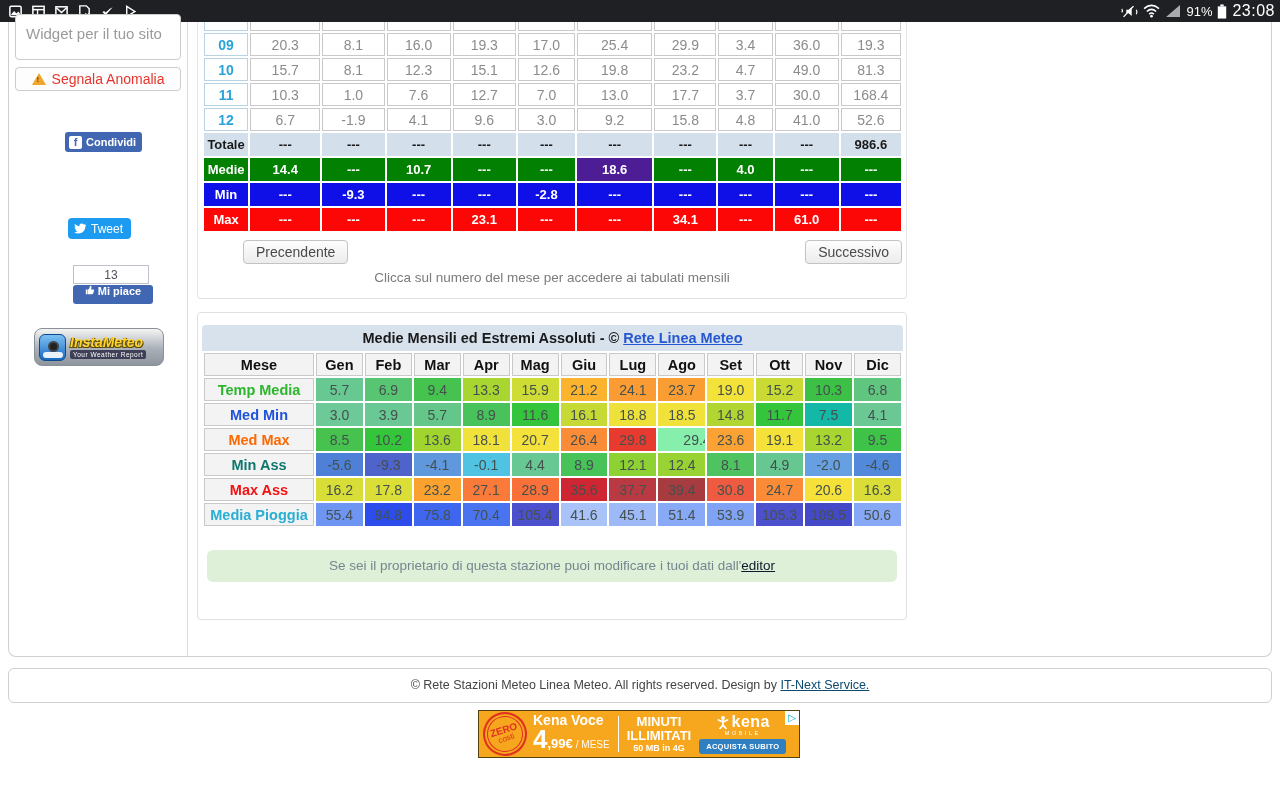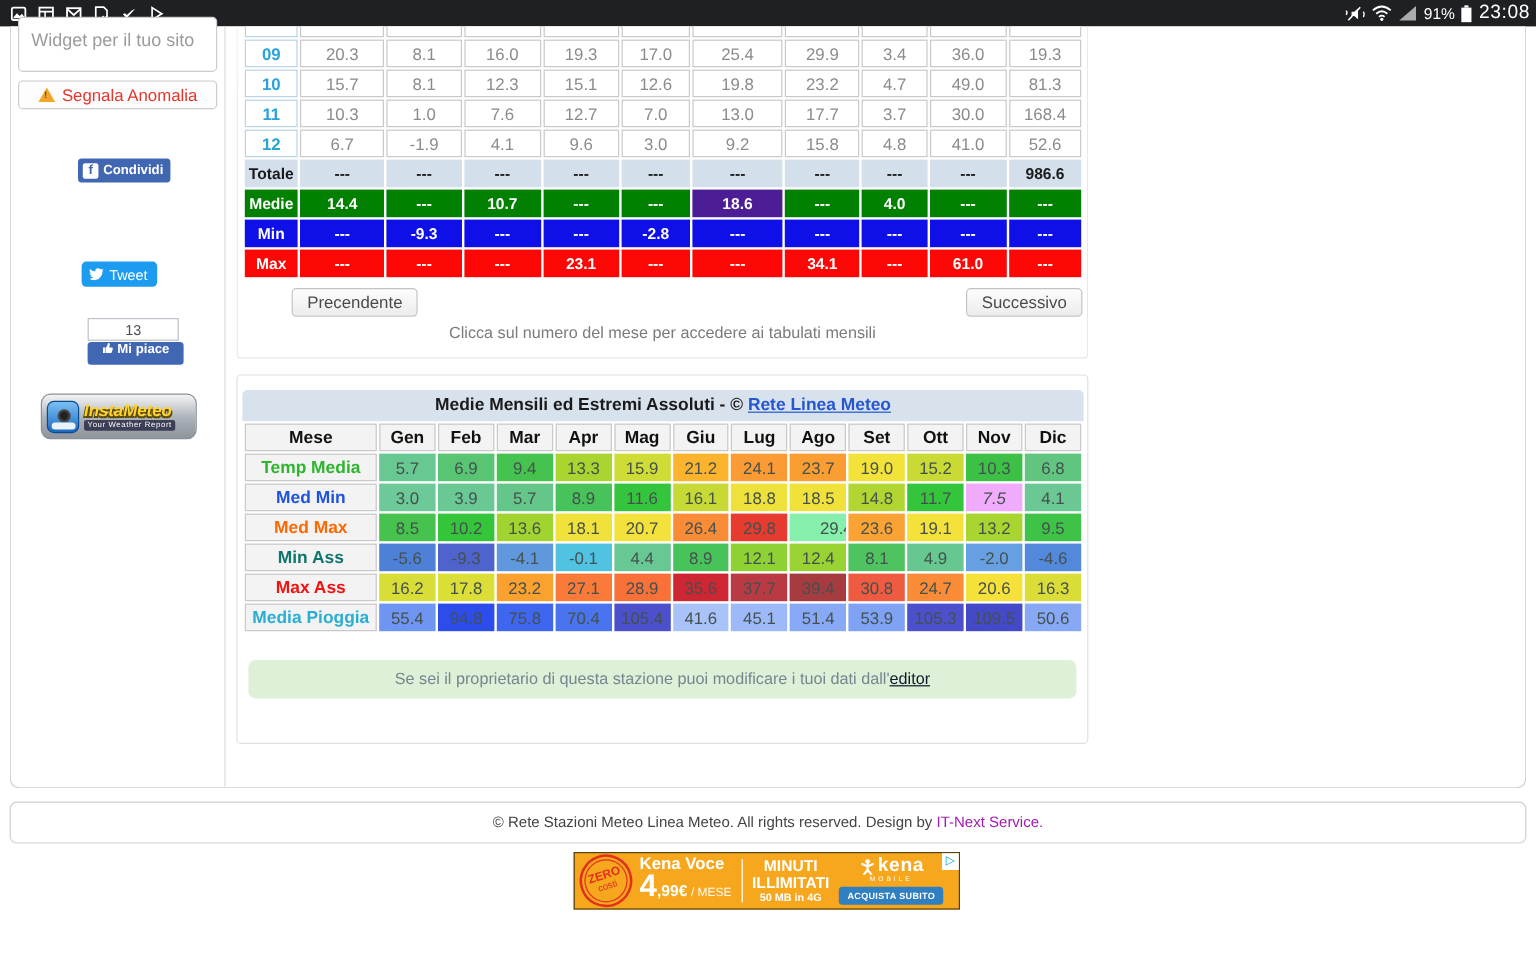--- a/index.html
+++ b/index.html
@@ -64,21 +64,21 @@
   .t2 td, .t2 th { height:23px; text-align:center; font-size:14px; overflow:hidden; }
   .t2 th { background:#f3f3f3; border:1px solid #c9c9c9; color:#111; font-size:14.5px; }
   .t2 td.rowlabel { background:#f3f3f3; border:1px solid #c9c9c9; font-weight:bold; font-size:14.5px; }
   .t2 td.cval { color:#44504e; }
 
   .notice { margin:22px 5px 0 5px; height:32px; background:#def0d7; border-radius:6px; text-align:center; line-height:32px; font-size:13.5px; color:#74878f; }
   .notice a { color:#0f172a; text-decoration:underline; cursor:pointer; }
 
   
   .footercard { position:absolute; left:8px; top:668px; width:1264px; height:35px; background:#fff; border:1px solid #cfcfcf; border-radius:6px; text-align:center; line-height:33px; font-size:12.5px; color:#444; }
-  .footercard a { color:#a21caf; cursor:pointer; }
+  .footercard a { color:#0c4a6e; text-decoration:underline; cursor:pointer; }
 
   
   .ad { position:absolute; left:478px; top:710px; width:322px; height:48px; background:#f7a71d; border:1px solid #55430f; display:flex; align-items:center; cursor:pointer; }
   .stamp { width:44px; height:44px; margin-left:4px; border:2px solid #e03020; border-radius:50%; box-shadow:inset 0 0 0 2px #f7a71d, inset 0 0 0 3px #e03020; transform:rotate(-18deg); display:flex; flex-direction:column; align-items:center; justify-content:center; color:#e03020; flex:none; }
   .stamp .s1 { font-size:10px; font-weight:bold; line-height:10px; }
   .stamp .s2 { font-size:8px; line-height:8px; }
   .ad-mid { margin-left:6px; color:#fff; }
   .ad-prod { font-size:14px; font-weight:bold; line-height:15px; }
   .ad-price { display:flex; align-items:baseline; line-height:22px; }
   .ad-price .big { font-size:26px; font-weight:bold; }
@@ -390,21 +390,21 @@
               <td class="cval" style="background: rgb(109, 201, 151);">3.0</td>
               <td class="cval" style="background: rgb(105, 200, 147);">3.9</td>
               <td class="cval" style="background: rgb(100, 199, 137);">5.7</td>
               <td class="cval" style="background: rgb(72, 195, 92);">8.9</td>
               <td class="cval" style="background: rgb(53, 197, 60);">11.6</td>
               <td class="cval" style="background: rgb(198, 217, 52);">16.1</td>
               <td class="cval" style="background: rgb(238, 225, 58);">18.8</td>
               <td class="cval" style="background: rgb(240, 226, 58);">18.5</td>
               <td class="cval" style="background: rgb(178, 214, 49);">14.8</td>
               <td class="cval" style="background: rgb(53, 197, 60);">11.7</td>
-              <td class="cval" style="background: #f0abfc; font-style: italic;">7.5</td>
+              <td class="cval" style="background: #14b8a6;">7.5</td>
               <td class="cval" style="background: rgb(107, 200, 149);">4.1</td>
             </tr>
             <tr>
               <td class="rowlabel" style="color: rgb(252, 105, 3);">Med Max</td>
               <td class="cval" style="background: rgb(71, 194, 79);">8.5</td>
               <td class="cval" style="background: rgb(53, 197, 58);">10.2</td>
               <td class="cval" style="background: rgb(162, 212, 47);">13.6</td>
               <td class="cval" style="background: rgb(240, 226, 58);">18.1</td>
               <td class="cval" style="background: rgb(245, 225, 59);">20.7</td>
               <td class="cval" style="background: rgb(250, 140, 56);">26.4</td>

